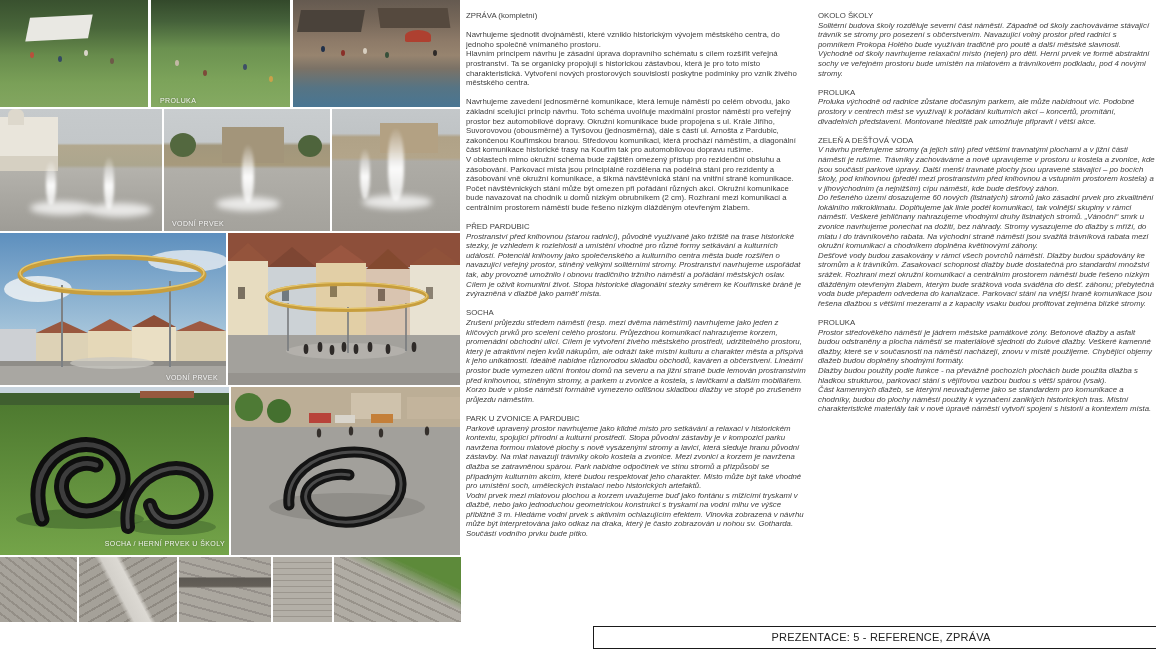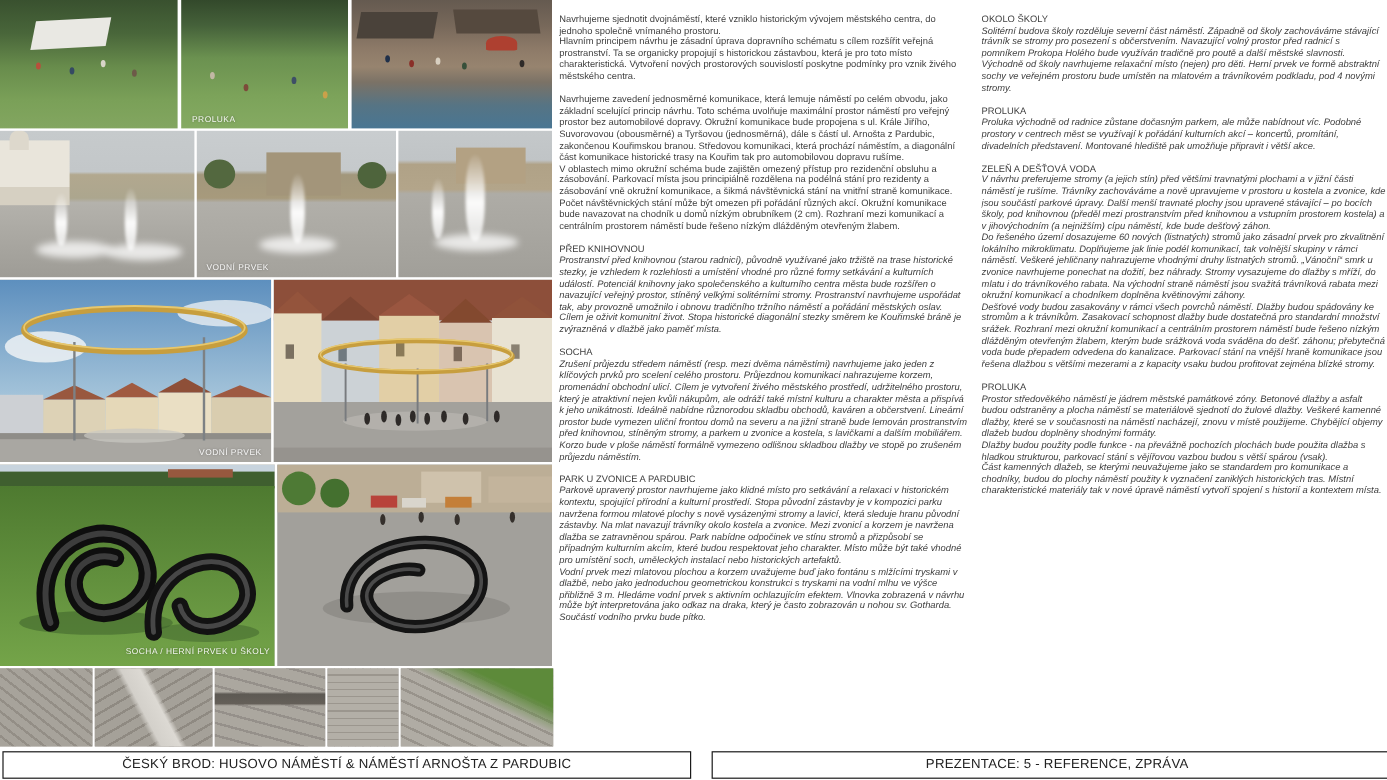--- a/index.html
+++ b/index.html
@@ -246,27 +246,28 @@
     </svg>
   </div>
 
   <div class="photo" id="ph-p1"></div>
   <div class="photo" id="ph-p2"></div>
   <div class="photo" id="ph-p3"></div>
   <div class="photo" id="ph-p4"></div>
   <div class="photo" id="ph-p5"></div>
 
   <div class="col" id="col1">
+    <div class="title">ZPRÁVA (kompletní)</div>
     <div class="para">Navrhujeme sjednotit dvojnáměstí, které vzniklo historickým vývojem městského centra, do jednoho společně vnímaného prostoru.
 Hlavním principem návrhu je zásadní úprava dopravního schématu s cílem rozšířit veřejná prostranství. Ta se organicky propojují s historickou zástavbou, která je pro toto místo charakteristická. Vytvoření nových prostorových souvislostí poskytne podmínky pro vznik živého městského centra.</div>
     <div class="para">Navrhujeme zavedení jednosměrné komunikace, která lemuje náměstí po celém obvodu, jako základní scelující princip návrhu. Toto schéma uvolňuje maximální prostor náměstí pro veřejný prostor bez automobilové dopravy. Okružní komunikace bude propojena s ul. Krále Jiřího, Suvorovovou (obousměrné) a Tyršovou (jednosměrná), dále s částí ul. Arnošta z Pardubic, zakončenou Kouřimskou branou. Středovou komunikaci, která prochází náměstím, a diagonální část komunikace historické trasy na Kouřim tak pro automobilovou dopravu rušíme.
 V oblastech mimo okružní schéma bude zajištěn omezený přístup pro rezidenční obsluhu a zásobování. Parkovací místa jsou principiálně rozdělena na podélná stání pro rezidenty a zásobování vně okružní komunikace, a šikmá návštěvnická stání na vnitřní straně komunikace. Počet návštěvnických stání může být omezen při pořádání různých akcí. Okružní komunikace bude navazovat na chodník u domů nízkým obrubníkem (2 cm). Rozhraní mezi komunikací a centrálním prostorem náměstí bude řešeno nízkým dlážděným otevřeným žlabem.</div>
 
     <div class="sec">
-      <div class="hd">PŘED KNIHOVNOU</div>
+      <div class="hd">PŘED PARDUBIC</div>
       <div class="bd">Prostranství před knihovnou (starou radnicí), původně využívané jako tržiště na trase historické stezky, je vzhledem k rozlehlosti a umístění vhodné pro různé formy setkávání a kulturních událostí. Potenciál knihovny jako společenského a kulturního centra města bude rozšířen o navazující veřejný prostor, stíněný velkými solitérními stromy. Prostranství navrhujeme uspořádat tak, aby provozně umožnilo i obnovu tradičního tržního náměstí a pořádání městských oslav. Cílem je oživit komunitní život. Stopa historické diagonální stezky směrem ke Kouřimské bráně je zvýrazněná v dlažbě jako paměť místa.</div>
     </div>
     <div class="sec">
       <div class="hd">SOCHA</div>
       <div class="bd">Zrušení průjezdu středem náměstí (resp. mezi dvěma náměstími) navrhujeme jako jeden z klíčových prvků pro scelení celého prostoru. Průjezdnou komunikaci nahrazujeme korzem, promenádní obchodní ulicí. Cílem je vytvoření živého městského prostředí, udržitelného prostoru, který je atraktivní nejen kvůli nákupům, ale odráží také místní kulturu a charakter města a přispívá k jeho unikátnosti. Ideálně nabídne různorodou skladbu obchodů, kaváren a občerstvení. Lineární prostor bude vymezen uliční frontou domů na severu a na jižní straně bude lemován prostranstvím před knihovnou, stíněným stromy, a parkem u zvonice a kostela, s lavičkami a dalším mobiliářem. Korzo bude v ploše náměstí formálně vymezeno odlišnou skladbou dlažby ve stopě po zrušeném průjezdu náměstím.</div>
     </div>
     <div class="sec">
       <div class="hd">PARK U ZVONICE A PARDUBIC</div>
       <div class="bd">Parkově upravený prostor navrhujeme jako klidné místo pro setkávání a relaxaci v historickém kontextu, spojující přírodní a kulturní prostředí. Stopa původní zástavby je v kompozici parku navržena formou mlatové plochy s nově vysázenými stromy a lavicí, která sleduje hranu původní zástavby. Na mlat navazují trávníky okolo kostela a zvonice. Mezi zvonicí a korzem je navržena dlažba se zatravněnou spárou. Park nabídne odpočinek ve stínu stromů a přizpůsobí se případným kulturním akcím, které budou respektovat jeho charakter. Místo může být také vhodné pro umístění soch, uměleckých instalací nebo historických artefaktů.
 Vodní prvek mezi mlatovou plochou a korzem uvažujeme buď jako fontánu s mlžícími tryskami v dlažbě, nebo jako jednoduchou geometrickou konstrukci s tryskami na vodní mlhu ve výšce přibližně 3 m. Hledáme vodní prvek s aktivním ochlazujícím efektem. Vlnovka zobrazená v návrhu může být interpretována jako odkaz na draka, který je často zobrazován u nohou sv. Gotharda. Součástí vodního prvku bude pítko.</div>
@@ -290,16 +291,15 @@
 Dešťové vody budou zasakovány v rámci všech povrchů náměstí. Dlažby budou spádovány ke stromům a k trávníkům. Zasakovací schopnost dlažby bude dostatečná pro standardní množství srážek. Rozhraní mezi okružní komunikací a centrálním prostorem náměstí bude řešeno nízkým dlážděným otevřeným žlabem, kterým bude srážková voda sváděna do dešť. záhonu; přebytečná voda bude přepadem odvedena do kanalizace. Parkovací stání na vnější hraně komunikace jsou řešena dlažbou s většími mezerami a z kapacity vsaku budou profitovat zejména blízké stromy.</div>
     </div>
     <div class="sec">
       <div class="hd">PROLUKA</div>
       <div class="bd">Prostor středověkého náměstí je jádrem městské památkové zóny. Betonové dlažby a asfalt budou odstraněny a plocha náměstí se materiálově sjednotí do žulové dlažby. Veškeré kamenné dlažby, které se v současnosti na náměstí nacházejí, znovu v místě použijeme. Chybějící objemy dlažeb budou doplněny shodnými formáty.
 Dlažby budou použity podle funkce - na převážně pochozích plochách bude použita dlažba s hladkou strukturou, parkovací stání s vějířovou vazbou budou s větší spárou (vsak).
 Část kamenných dlažeb, se kterými neuvažujeme jako se standardem pro komunikace a chodníky, budou do plochy náměstí použity k vyznačení zaniklých historických tras. Místní charakteristické materiály tak v nové úpravě náměstí vytvoří spojení s historií a kontextem místa.</div>
     </div>
   </div>
 
-  <div class="fbox" id="fleft">ČESKÝ BROD: HUSOVO NÁMĚSTÍ &amp; NÁMĚSTÍ ARNOŠTA Z PARDUBIC</div>
   <div class="fbox" id="fright">PREZENTACE: 5 - REFERENCE, ZPRÁVA</div>
 
 </div>
 
 </body></html>

